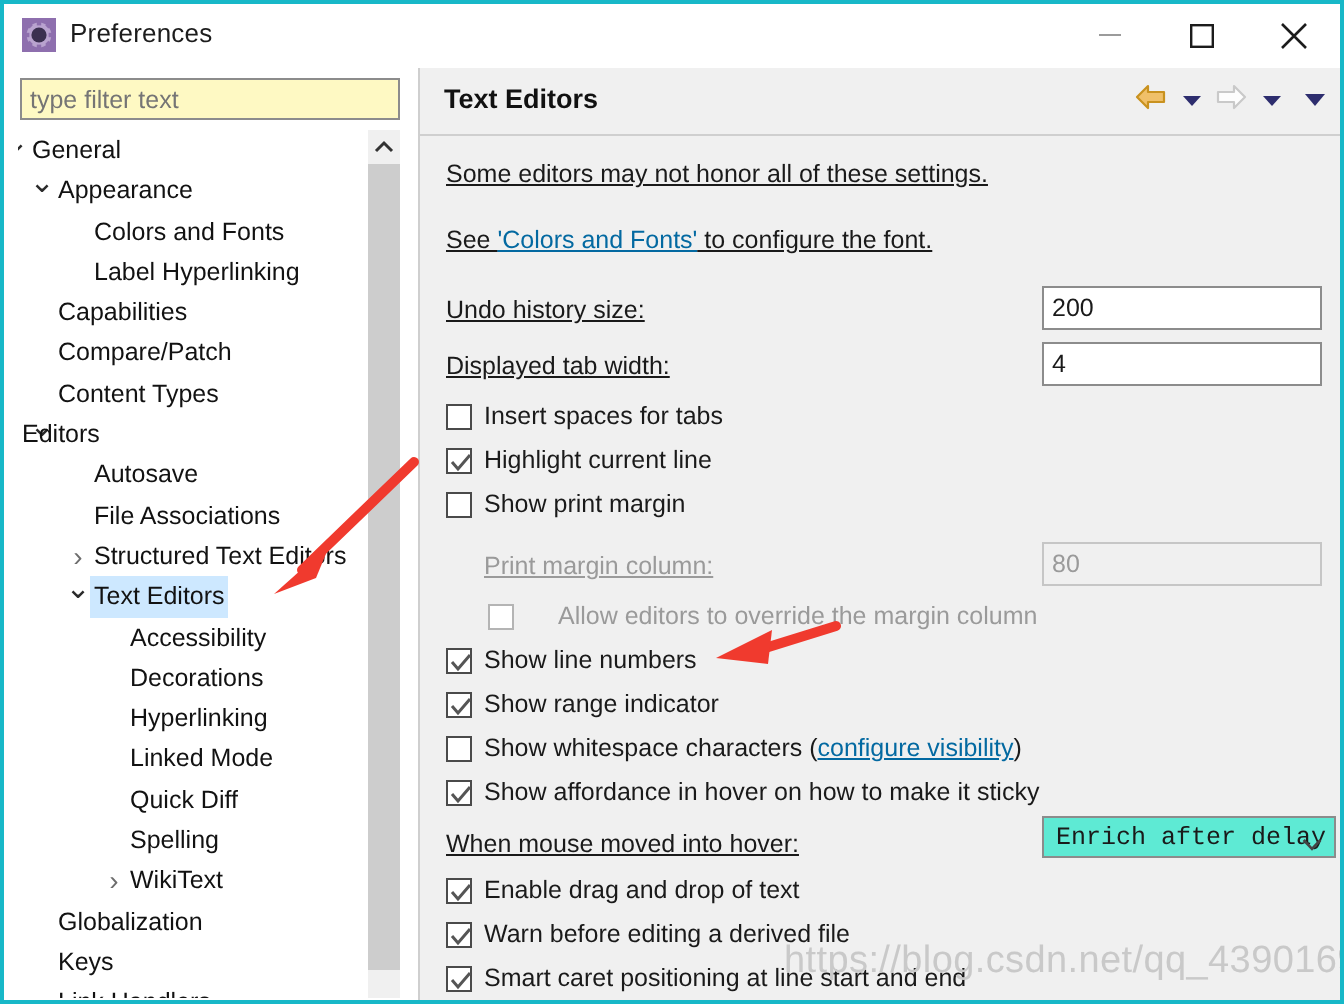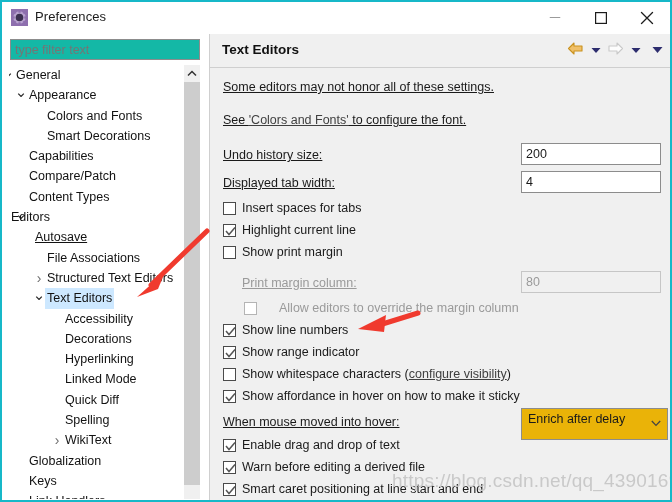--- a/index.html
+++ b/index.html
@@ -17,21 +17,21 @@
   .titlebar{position:absolute;left:0;top:0;width:668px;height:32px;background:#ffffff;}
   .tb-icon{position:absolute;left:9px;top:7px;width:17px;height:17px;}
   .tb-title{position:absolute;left:33px;top:7px;font-size:13px;color:#1c1c1c;
             letter-spacing:.1px;white-space:nowrap;}
   .winbtn{position:absolute;top:0;width:46px;height:31px;cursor:default;}
   .winbtn svg{position:absolute;left:50%;top:50%;transform:translate(-50%,-50%);}
   #btn-min{right:92px;} #btn-max{right:46px;} #btn-close{right:0px;}
 
   
   .filterbox{position:absolute;left:8px;top:37px;width:190px;height:21px;
-             box-sizing:border-box;border:1px solid #8c8c8c;background:#14b8a6;
+             box-sizing:border-box;border:1px solid #8c8c8c;background:#fef9c3;
              font-size:12.5px;color:#4a4a4a;padding:2px 4px;outline:none;
              font-family:inherit;}
   .tree{position:absolute;left:7px;top:63px;width:192px;height:434px;
         background:#fff;overflow:hidden;}
   .tnode{position:relative;height:20.3px;line-height:20.3px;white-space:nowrap;
          font-size:12.5px;color:#121212;cursor:default;}
   .tnode .tw{position:absolute;width:14px;text-align:center;font-size:9px;
              line-height:20.3px;color:#6d6d6d;}
   .tnode .tw.exp{color:#2b2b2b;font-size:10px;}
   .tnode .tl{position:relative;display:inline-block;padding:0 2px;}
@@ -47,37 +47,37 @@
   .rpanel{position:absolute;left:207px;top:32px;width:461px;height:466px;background:#f0f0f0;
           border-left:1px solid #cfcfcf;box-sizing:border-box;}
   .rhead{position:absolute;left:0;top:0;width:460px;height:33px;
          border-bottom:1px solid #cfcfcf;background:#f0f0f0;}
   .rhead-title{position:absolute;left:12px;top:8px;font-size:13.5px;font-weight:bold;color:#111;}
   .navzone{position:absolute;right:7px;top:7px;height:18px;}
   .navbtn{display:inline-block;vertical-align:middle;margin-left:3px;cursor:default;}
 
   .lbl{position:absolute;white-space:nowrap;font-size:12.5px;color:#1a1a1a;text-decoration:underline;}
   .lbl.dim{color:#9a9a9a;}
-  .lnk{color:#404040;text-decoration:underline;cursor:pointer;}
+  .lnk{color:#0369a1;text-decoration:underline;cursor:pointer;}
 
   .cbrow{position:absolute;white-space:nowrap;height:17px;}
   .cbx{position:absolute;left:0;top:1px;width:13px;height:13px;box-sizing:border-box;
        border:1px solid #4a4a4a;background:#fff;}
   .cbx.dim{border-color:#b4b4b4;}
   .cbx svg{position:absolute;left:1px;top:1px;}
   .cbtext{position:absolute;left:19px;top:0px;font-size:12.5px;color:#1a1a1a;white-space:nowrap;}
   .cbtext.dim{color:#9a9a9a;margin-left:16px;}
 
   .tfield{position:absolute;box-sizing:border-box;border:1px solid #8c8c8c;background:#fff;
           font-size:12.5px;color:#1a1a1a;padding:1px 4px;outline:none;font-family:inherit;
           height:22px;line-height:18px;}
   .tfield.dim{border-color:#c6c6c6;background:#f0f0f0;color:#9a9a9a;}
 
-  .combo{position:absolute;box-sizing:border-box;border:1px solid #8c8c8c;background:#eab308;
-         height:32px;cursor:default;}
+  .combo{position:absolute;box-sizing:border-box;border:1px solid #8c8c8c;background:#5eead4;
+         height:21px;cursor:default;font-family:Liberation Mono, monospace;}
   .combo .ctext{position:absolute;left:6px;top:3px;font-size:12.5px;color:#1a1a1a;white-space:nowrap;}
   .combo .carrow{position:absolute;right:6px;top:7px;}
 
   
   .anno{position:absolute;pointer-events:none;}
   .wmark{position:absolute;left:390px;top:468px;font-size:19px;color:#c9c9c9;
          white-space:nowrap;letter-spacing:.2px;pointer-events:none;}
 </style>
 </head>
 <body>
@@ -120,26 +120,26 @@
         </svg>
     </div>
   </div>
 
   <input class="filterbox" placeholder="type filter text" style="">
 
   <div class="tree">
       <div class="tnode"><span class="tw exp" style="left: -8px; font-size: 15px; line-height: 13px;">⌄</span><span class="tl" style="margin-left: 5px;">General</span></div>
       <div class="tnode"><span class="tw exp" style="left: 5px; font-size: 15px; line-height: 13px;">⌄</span><span class="tl" style="margin-left: 18px;">Appearance</span></div>
       <div class="tnode"><span class="tl" style="margin-left: 36px;">Colors and Fonts</span></div>
-      <div class="tnode"><span class="tl" style="margin-left: 36px;">Smart Decorations</span></div>
+      <div class="tnode"><span class="tl" style="margin-left: 36px;">Label Hyperlinking</span></div>
       <div class="tnode"><span class="tl" style="margin-left: 18px;">Capabilities</span></div>
       <div class="tnode"><span class="tl" style="margin-left: 18px;">Compare/Patch</span></div>
       <div class="tnode"><span class="tl" style="margin-left: 18px;">Content Types</span></div>
       <div class="tnode"><span class="tw exp" style="left: 5px; font-size: 15px; line-height: 13px;">⌄</span><span class="tl" style="">Editors</span></div>
-      <div class="tnode"><span class="tl" style="margin-left: 24px; text-decoration: underline;">Autosave</span></div>
+      <div class="tnode"><span class="tl" style="margin-left: 36px;">Autosave</span></div>
       <div class="tnode"><span class="tl" style="margin-left: 36px;">File Associations</span></div>
       <div class="tnode"><span class="tw" style="left: 23px; font-size: 14px;">›</span><span class="tl" style="margin-left: 36px;">Structured Text Editors</span></div>
       <div class="tnode sel"><span class="tw exp" style="left: 23px; font-size: 15px; line-height: 13px;">⌄</span><span class="tl" style="margin-left: 36px;">Text Editors</span></div>
       <div class="tnode"><span class="tl" style="margin-left: 54px;">Accessibility</span></div>
       <div class="tnode"><span class="tl" style="margin-left: 54px;">Decorations</span></div>
       <div class="tnode"><span class="tl" style="margin-left: 54px;">Hyperlinking</span></div>
       <div class="tnode"><span class="tl" style="margin-left: 54px;">Linked Mode</span></div>
       <div class="tnode"><span class="tl" style="margin-left: 54px;">Quick Diff</span></div>
       <div class="tnode"><span class="tl" style="margin-left: 54px;">Spelling</span></div>
       <div class="tnode"><span class="tw" style="left: 41px; font-size: 14px;">›</span><span class="tl" style="margin-left: 54px;">WikiText</span></div>

